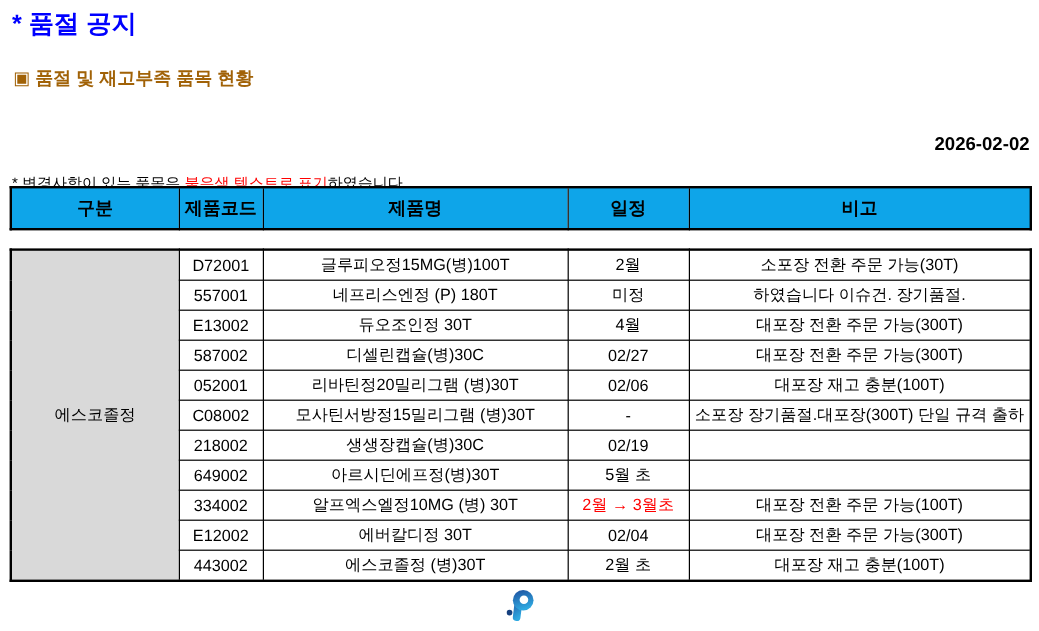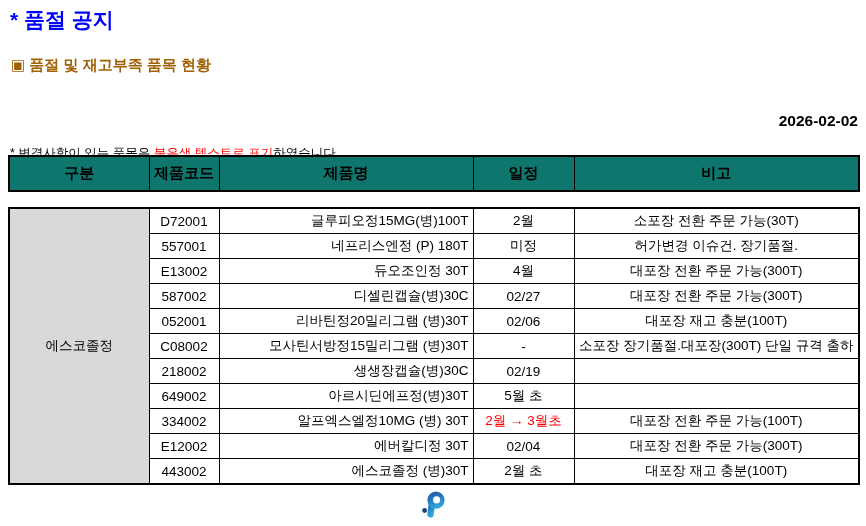--- a/index.html
+++ b/index.html
@@ -23,37 +23,37 @@
   .doc-date {
     position:absolute; right:8px; top:112px;
     font-size:15.5px; font-weight:bold; color:#000;
   }
   table { border-collapse:collapse; table-layout:fixed; }
   .head-table {
     position:absolute; left:8px; top:155px; width:850px;
     border:2px solid #000;
   }
   .head-table th {
-    background:#0f766e; border:1px solid #000;
+    background:#0ea5e9; border:1px solid #000;
     font-size:15px; font-weight:bold; height:33px; color:#000;
     padding:0; overflow:hidden;
   }
   .data-table {
     position:absolute; left:8px; top:207px; width:850px;
     border:2px solid #000;
   }
   .data-table td {
     border:1px solid #000; height:24px; font-size:13.5px; color:#000;
     padding:0 4px; overflow:hidden; white-space:nowrap;
   }
   .group-cell {
     background:#d9d9d9; text-align:center; font-size:14px;
   }
   .code-cell { text-align:center; font-size:13px; }
-  .name-cell { text-align:right; padding-left:8px; }
+  .name-cell { text-align:center; padding-left:8px; }
   .sched-cell { text-align:center; }
   .sched-cell.red { color:#ff0000;text-align:center; }
   .note-cell { text-align:center; padding-left:6px; }
   .footer {
     position:absolute; left:0; top:491px; width:100%;
     display:flex; justify-content:center; align-items:center; gap:3px;
   }
   .logo-text {
     font-size:18px; font-weight:bold; color:#35383d; letter-spacing:1px;
   }
@@ -101,21 +101,21 @@
         <td rowspan="11" class="group-cell">에스코졸정</td>
         <td class="code-cell">D72001</td>
         <td class="name-cell">글루피오정15MG(병)100T</td>
         <td class="sched-cell">2월</td>
         <td class="note-cell">소포장 전환 주문 가능(30T)</td>
       </tr>
       <tr>
         <td class="code-cell">557001</td>
         <td class="name-cell">네프리스엔정 (P) 180T</td>
         <td class="sched-cell">미정</td>
-        <td class="note-cell">허가변경 이슈건. 장기품절.</td>
+        <td class="note-cell">하였습니다 이슈건. 장기품절.</td>
       </tr>
       <tr>
         <td class="code-cell">E13002</td>
         <td class="name-cell">듀오조인정 30T</td>
         <td class="sched-cell">4월</td>
         <td class="note-cell">대포장 전환 주문 가능(300T)</td>
       </tr>
       <tr>
         <td class="code-cell">587002</td>
         <td class="name-cell">디셀린캡슐(병)30C</td>

